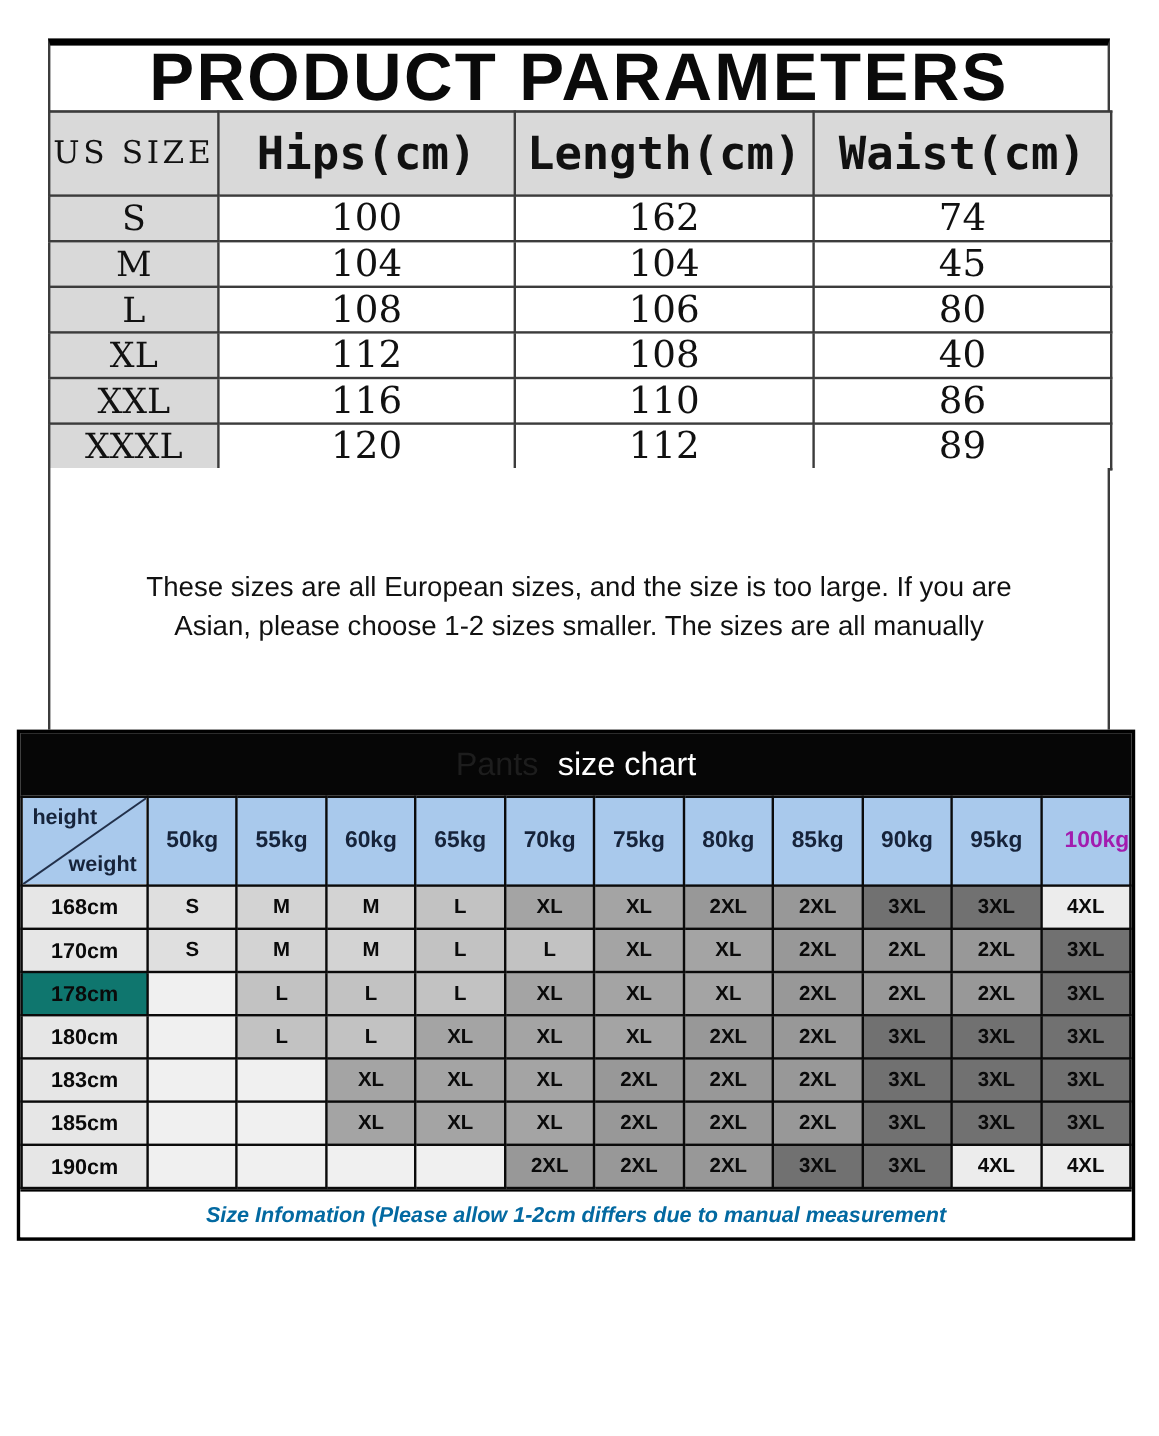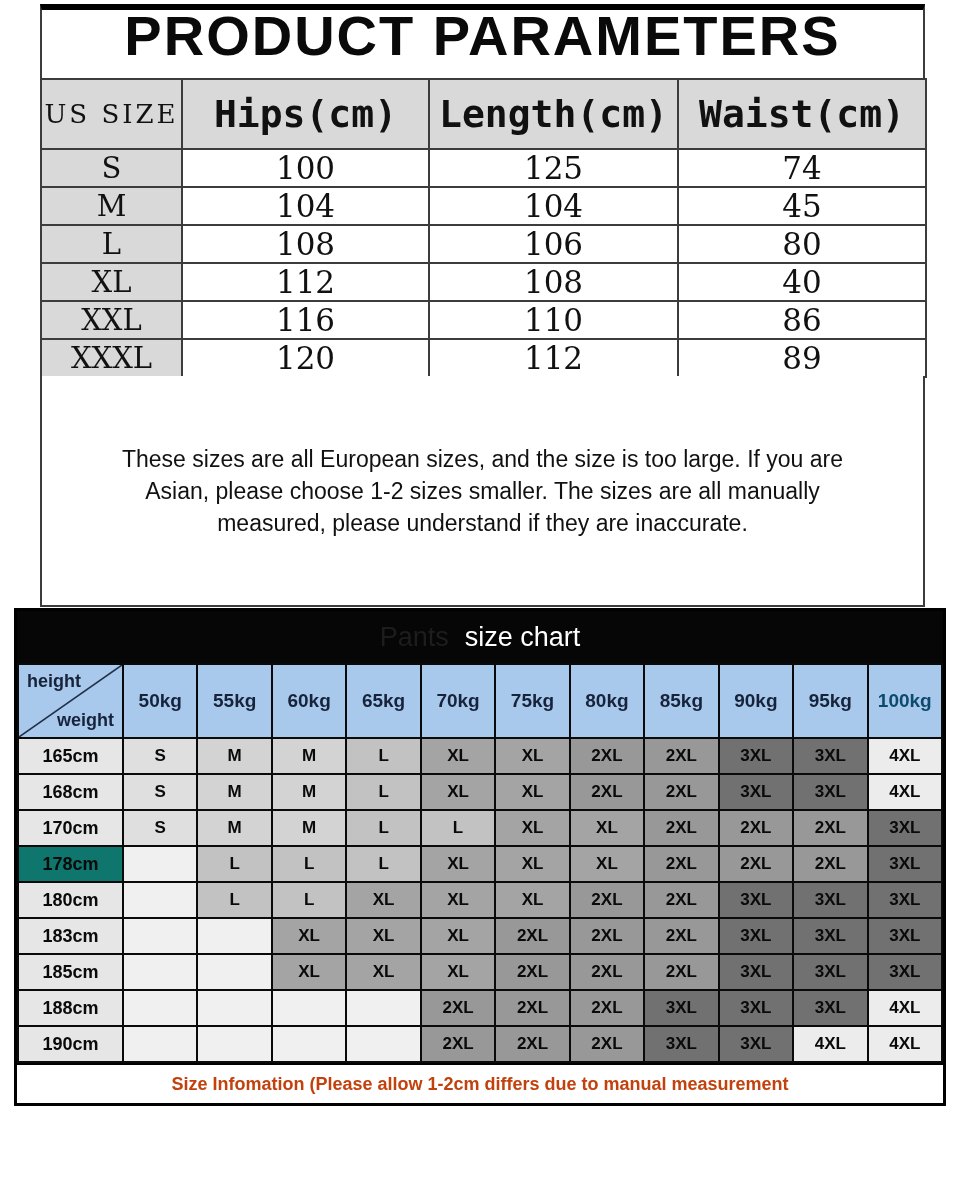--- a/index.html
+++ b/index.html
@@ -1,23 +1,23 @@
 <!DOCTYPE html>
 <html><head>
 <meta charset="utf-8">
 <style>
   html,body{margin:0;padding:0;background:#ffffff;}
   .page{position:relative;width:966px;height:1197px;background:#ffffff;overflow:hidden;
         font-family:"Liberation Sans", sans-serif;}
 
   
   .pp{position:absolute;left:40px;top:4px;width:885px;}
-  .pp-title{box-sizing:border-box;height:76px;border:2px solid #3c3c3c;border-top:6px solid #000;
+  .pp-title{box-sizing:border-box;height:62px;border:2px solid #3c3c3c;border-top:6px solid #000;
             background:#fff;text-align:center;line-height:52px;font-size:56px;font-weight:bold;
-            letter-spacing:2px;color:#0a0a0a;}
+            letter-spacing:2px;color:#0a0a0a;margin-top:28px;}
   .pp-table{width:885px;border-collapse:collapse;table-layout:fixed;margin-top:-2px;}
   .pp-table th,.pp-table td{border:2px solid #3c3c3c;padding:0;text-align:center;vertical-align:middle;}
   .pp-h{height:68px;font-family:"DejaVu Sans Mono", monospace;font-weight:bold;font-size:38px;
         color:#111;letter-spacing:0px;}
   .pp-h-size{font-family:"DejaVu Serif", serif;font-weight:normal;font-size:26px;letter-spacing:3px;}
   .pp-size{height:33px;font-family:"DejaVu Serif", serif;font-weight:normal;font-size:29px;color:#111;}
   .pp-val{height:33px;background:#fff;font-family:"DejaVu Serif", serif;font-size:31px;color:#111;}
   .pp-note{box-sizing:border-box;margin-top:-2px;height:231px;border:2px solid #3c3c3c;border-top:0;
            background:#fff;display:flex;align-items:center;justify-content:center;}
   .pp-note-lines{text-align:center;font-size:23px;line-height:32px;color:#111;}
@@ -62,21 +62,21 @@
             <th class="pp-h pp-h-size" style="background: rgb(217, 217, 217);">US SIZE</th>
             <th class="pp-h" style="background: rgb(217, 217, 217);">Hips(cm)</th>
             <th class="pp-h" style="background: rgb(217, 217, 217);">Length(cm)</th>
             <th class="pp-h" style="background: rgb(217, 217, 217);">Waist(cm)</th>
           </tr>
       </thead>
       <tbody id="pp-body">
           <tr>
             <th class="pp-size" style="background: rgb(217, 217, 217);">S</th>
             <td class="pp-val">100</td>
-            <td class="pp-val">125</td>
+            <td class="pp-val">162</td>
             <td class="pp-val">74</td>
           </tr>
           <tr>
             <th class="pp-size" style="background: rgb(217, 217, 217);">M</th>
             <td class="pp-val">104</td>
             <td class="pp-val">104</td>
             <td class="pp-val">45</td>
           </tr>
           <tr>
             <th class="pp-size" style="background: rgb(217, 217, 217);">L</th>
@@ -102,21 +102,20 @@
             <td class="pp-val">112</td>
             <td class="pp-val">89</td>
           </tr>
         </tbody>
     </table>
 
     <div class="pp-note">
       <div class="pp-note-lines" id="pp-note-lines">
           <div>These sizes are all European sizes, and the size is too large. If you are</div>
           <div>Asian, please choose 1-2 sizes smaller. The sizes are all manually</div>
-          <div>measured, please understand if they are inaccurate.</div>
         </div>
     </div>
   </section>
 
   <section class="sc">
     <div class="sc-banner" id="sc-banner" style="background: rgb(6, 6, 6); color: rgb(255, 255, 255);">
       <span class="sc-faint" id="sc-faint" style="color: rgb(29, 29, 29);">Pants</span>
       <span>size chart</span>
     </div>
 
@@ -147,39 +146,25 @@
         <th class="sc-h" style="background: rgb(169, 201, 236); color: rgb(22, 35, 58);">50kg</th>
             <th class="sc-h" style="background: rgb(169, 201, 236); color: rgb(22, 35, 58);">55kg</th>
             <th class="sc-h" style="background: rgb(169, 201, 236); color: rgb(22, 35, 58);">60kg</th>
             <th class="sc-h" style="background: rgb(169, 201, 236); color: rgb(22, 35, 58);">65kg</th>
             <th class="sc-h" style="background: rgb(169, 201, 236); color: rgb(22, 35, 58);">70kg</th>
             <th class="sc-h" style="background: rgb(169, 201, 236); color: rgb(22, 35, 58);">75kg</th>
             <th class="sc-h" style="background: rgb(169, 201, 236); color: rgb(22, 35, 58);">80kg</th>
             <th class="sc-h" style="background: rgb(169, 201, 236); color: rgb(22, 35, 58);">85kg</th>
             <th class="sc-h" style="background: rgb(169, 201, 236); color: rgb(22, 35, 58); margin-left: 24px;">90kg</th>
             <th class="sc-h" style="background: rgb(169, 201, 236); color: rgb(22, 35, 58);">95kg</th>
-            <th class="sc-h" style="background: rgb(169, 201, 236); color: #0c4a6e;">100kg</th>
+            <th class="sc-h" style="background: rgb(169, 201, 236); color: #a21caf; text-align: right;">100kg</th>
           </tr>
       </thead>
       <tbody id="sc-body">
           <tr>
-            <th class="sc-height" style="background: rgb(230, 230, 230);">165cm</th>
-            <td class="sc-cell" style="background: rgb(223, 223, 223);">S</td>
-            <td class="sc-cell" style="background: rgb(211, 211, 211);">M</td>
-            <td class="sc-cell" style="background: rgb(211, 211, 211);">M</td>
-            <td class="sc-cell" style="background: rgb(194, 194, 194);">L</td>
-            <td class="sc-cell" style="background: rgb(164, 164, 164);">XL</td>
-            <td class="sc-cell" style="background: rgb(164, 164, 164);">XL</td>
-            <td class="sc-cell" style="background: rgb(152, 152, 152);">2XL</td>
-            <td class="sc-cell" style="background: rgb(152, 152, 152);">2XL</td>
-            <td class="sc-cell" style="background: rgb(113, 113, 113);">3XL</td>
-            <td class="sc-cell" style="background: rgb(113, 113, 113);">3XL</td>
-            <td class="sc-cell" style="background: rgb(236, 236, 236);">4XL</td>
-          </tr>
-          <tr>
             <th class="sc-height" style="background: rgb(230, 230, 230);">168cm</th>
             <td class="sc-cell" style="background: rgb(223, 223, 223);">S</td>
             <td class="sc-cell" style="background: rgb(211, 211, 211);">M</td>
             <td class="sc-cell" style="background: rgb(211, 211, 211);">M</td>
             <td class="sc-cell" style="background: rgb(194, 194, 194);">L</td>
             <td class="sc-cell" style="background: rgb(164, 164, 164);">XL</td>
             <td class="sc-cell" style="background: rgb(164, 164, 164);">XL</td>
             <td class="sc-cell" style="background: rgb(152, 152, 152);">2XL</td>
             <td class="sc-cell" style="background: rgb(152, 152, 152);">2XL</td>
             <td class="sc-cell" style="background: rgb(113, 113, 113);">3XL</td>
@@ -250,46 +235,32 @@
             <td class="sc-cell" style="background: rgb(164, 164, 164);">XL</td>
             <td class="sc-cell" style="background: rgb(164, 164, 164);">XL</td>
             <td class="sc-cell" style="background: rgb(152, 152, 152);">2XL</td>
             <td class="sc-cell" style="background: rgb(152, 152, 152);">2XL</td>
             <td class="sc-cell" style="background: rgb(152, 152, 152);">2XL</td>
             <td class="sc-cell" style="background: rgb(113, 113, 113);">3XL</td>
             <td class="sc-cell" style="background: rgb(113, 113, 113);">3XL</td>
             <td class="sc-cell" style="background: rgb(113, 113, 113);">3XL</td>
           </tr>
           <tr>
-            <th class="sc-height" style="background: rgb(230, 230, 230);">188cm</th>
-            <td class="sc-cell" style="background: rgb(240, 240, 240);"></td>
-            <td class="sc-cell" style="background: rgb(240, 240, 240);"></td>
-            <td class="sc-cell" style="background: rgb(240, 240, 240);"></td>
-            <td class="sc-cell" style="background: rgb(240, 240, 240);"></td>
-            <td class="sc-cell" style="background: rgb(152, 152, 152);">2XL</td>
-            <td class="sc-cell" style="background: rgb(152, 152, 152);">2XL</td>
-            <td class="sc-cell" style="background: rgb(152, 152, 152);">2XL</td>
-            <td class="sc-cell" style="background: rgb(113, 113, 113);">3XL</td>
-            <td class="sc-cell" style="background: rgb(113, 113, 113);">3XL</td>
-            <td class="sc-cell" style="background: rgb(113, 113, 113);">3XL</td>
-            <td class="sc-cell" style="background: rgb(236, 236, 236);">4XL</td>
-          </tr>
-          <tr>
             <th class="sc-height" style="background: rgb(230, 230, 230);">190cm</th>
             <td class="sc-cell" style="background: rgb(240, 240, 240);"></td>
             <td class="sc-cell" style="background: rgb(240, 240, 240);"></td>
             <td class="sc-cell" style="background: rgb(240, 240, 240);"></td>
             <td class="sc-cell" style="background: rgb(240, 240, 240);"></td>
             <td class="sc-cell" style="background: rgb(152, 152, 152);">2XL</td>
             <td class="sc-cell" style="background: rgb(152, 152, 152);">2XL</td>
             <td class="sc-cell" style="background: rgb(152, 152, 152);">2XL</td>
             <td class="sc-cell" style="background: rgb(113, 113, 113);">3XL</td>
             <td class="sc-cell" style="background: rgb(113, 113, 113);">3XL</td>
             <td class="sc-cell" style="background: rgb(236, 236, 236);">4XL</td>
             <td class="sc-cell" style="background: rgb(236, 236, 236);">4XL</td>
           </tr>
         </tbody>
     </table>
 
-    <div class="sc-footer" id="sc-footer" style="color: #c2410c;">Size Infomation  (Please allow 1-2cm differs due to manual measurement</div>
+    <div class="sc-footer" id="sc-footer" style="color: #0369a1; font-style: italic;">Size Infomation  (Please allow 1-2cm differs due to manual measurement</div>
   </section>
 
 </div>
 
 </body></html>

